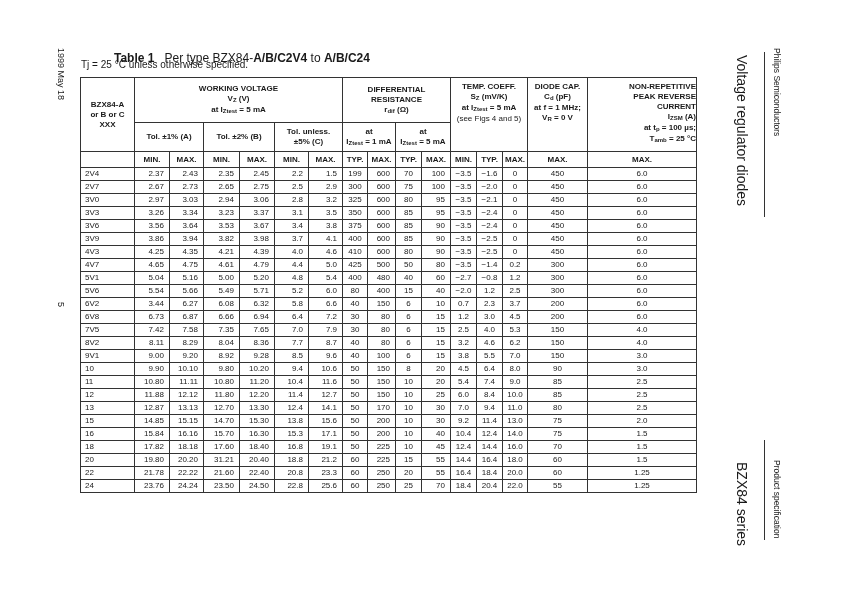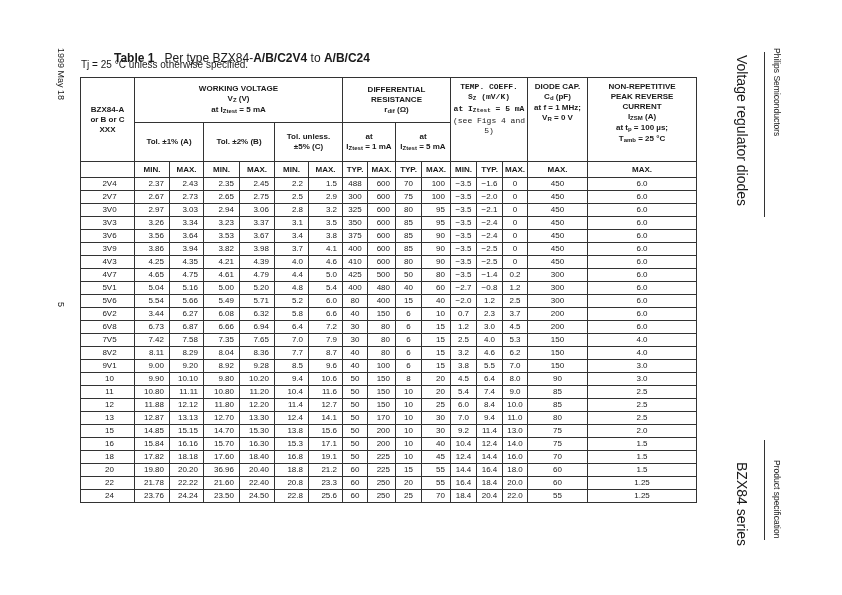--- a/index.html
+++ b/index.html
@@ -14,21 +14,21 @@
   #series { left:750px; top:462px; font-size:14px; }
   .vline { position:absolute; left:764px; width:1px; background:#333; }
   #caption { position:absolute; left:81px; top:51px; font-size:12px;margin-left:33px; }
   #caption b { font-weight:bold; }
   #subcap { position:absolute; left:81px; top:59px; font-size:10px; }
   table { position:absolute; left:80px; top:77px; border-collapse:collapse; font-size:8px; }
   td, th { border:1px solid #333; padding:0; text-align:center; }
   th { font-weight:bold; line-height:10px; font-size:8px; }
   tr.data td { height:12px; line-height:12px; }
   tr.data td.num { text-align:right; padding-right:5px; }
-  tr.data td.type { text-align:center; padding-left:4px; }
+  tr.data td.type { text-align:left; padding-left:4px; }
   tr.data td.ctr { text-align:center; }
   sub { font-size:6px; vertical-align:-1px; }
 </style>
 </head>
 <body>
 
 <div class="rot" id="date">1999 May 18</div>
 <div class="rot" id="pageno">5</div>
 <div class="rot" id="company">Philips Semiconductors</div>
 <div class="rot" id="spec">Product specification</div>
@@ -66,31 +66,31 @@
       <tr style="height:45px">
     <th rowspan="2">
       <span>BZX84-A</span><br><span>or B or C</span><br><span>XXX</span>
     </th>
     <th colspan="6">
       <span>WORKING VOLTAGE</span><br>V<sub>Z</sub> (V)<br>at I<sub>Ztest</sub> = 5 mA
     </th>
     <th colspan="4">
       <span>DIFFERENTIAL</span><br><span>RESISTANCE</span><br>r<sub>dif</sub> (Ω)
     </th>
-    <th colspan="3" rowspan="2" style="vertical-align:top;padding-top:4px;font-family:Liberation Mono, monospace;">
+    <th colspan="3" rowspan="2" style="vertical-align:top;padding-top:4px;">
       <span>TEMP. COEFF.</span><br>S<sub>Z</sub> (mV/K)<br>at I<sub>Ztest</sub> = 5 mA<br><span style="font-weight:normal">(see Figs 4 and 5)</span>
     </th>
     <th rowspan="2" style="vertical-align:top;padding-top:4px;margin-top:35px;">
       <span>DIODE CAP.</span><br>C<sub>d</sub> (pF)<br><span>at f = 1 MHz;</span><br>V<sub>R</sub> = 0 V
     </th>
-    <th rowspan="2" style="vertical-align:top;padding-top:4px;">
+    <th rowspan="2" style="vertical-align:top;padding-top:4px;text-align:right;">
       <span>NON-REPETITIVE</span><br><span>PEAK REVERSE</span><br><span>CURRENT</span><br>I<sub>ZSM</sub> (A)<br>at t<sub>p</sub> = 100 µs;<br>T<sub>amb</sub> = 25 °C
     </th>
   </tr>
-  <tr style="height:39px">
+  <tr style="height:29px">
     <th colspan="2">Tol. ±1% (A)</th>
     <th colspan="2">Tol. ±2% (B)</th>
     <th colspan="2"><span>Tol. unless.</span><br><span style="font-weight:bold">±5% (C)</span></th>
     <th colspan="2"><span>at</span><br>I<sub>Ztest</sub> = 1 mA</th>
     <th colspan="2"><span>at</span><br>I<sub>Ztest</sub> = 5 mA</th>
   </tr>
   <tr id="subrow" style="height:16px">
     <th></th>
   <th>MIN.</th>
         <th>MAX.</th>
@@ -111,21 +111,21 @@
   </tbody>
     <tbody id="tbody">
       <tr class="data">
         <td class="type">2V4</td>
         <td class="num">2.37</td>
         <td class="num">2.43</td>
         <td class="num">2.35</td>
         <td class="num">2.45</td>
         <td class="num">2.2</td>
         <td class="num">1.5</td>
-        <td class="ctr">488</td>
+        <td class="ctr">199</td>
         <td class="num">600</td>
         <td class="ctr">70</td>
         <td class="num">100</td>
         <td class="ctr">−3.5</td>
         <td class="ctr">−1.6</td>
         <td class="ctr">0</td>
         <td class="ctr">450</td>
         <td class="ctr">6.0</td>
       </tr>
       <tr class="data">
@@ -503,21 +503,21 @@
         <td class="ctr">12.4</td>
         <td class="ctr">14.4</td>
         <td class="ctr">16.0</td>
         <td class="ctr">70</td>
         <td class="ctr">1.5</td>
       </tr>
       <tr class="data">
         <td class="type">20</td>
         <td class="num">19.80</td>
         <td class="num">20.20</td>
-        <td class="num">36.96</td>
+        <td class="num">31.21</td>
         <td class="num">20.40</td>
         <td class="num">18.8</td>
         <td class="num">21.2</td>
         <td class="ctr">60</td>
         <td class="num">225</td>
         <td class="ctr">15</td>
         <td class="num">55</td>
         <td class="ctr">14.4</td>
         <td class="ctr">16.4</td>
         <td class="ctr">18.0</td>

